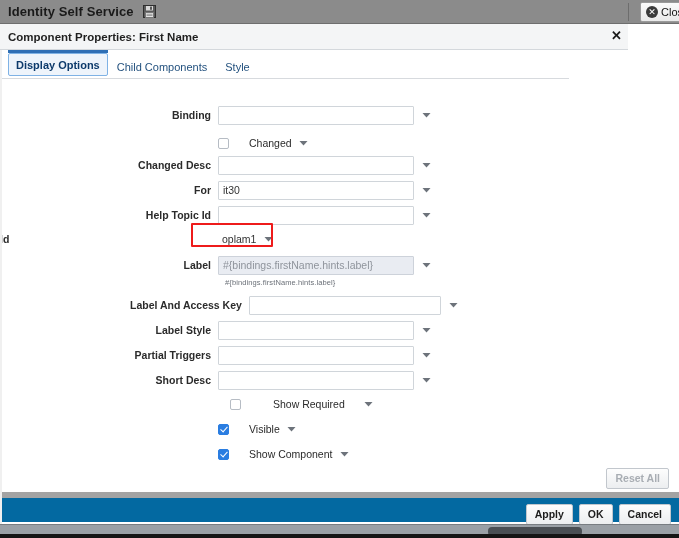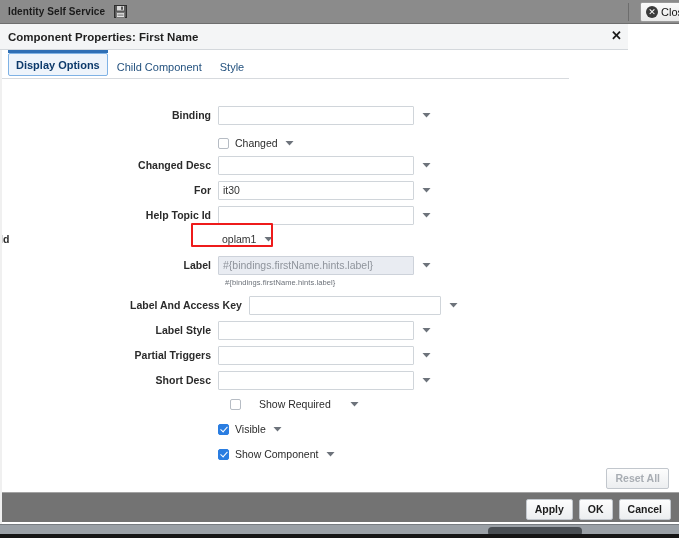--- a/index.html
+++ b/index.html
@@ -18,21 +18,21 @@
 
   
   .appbar {
     position: absolute; left: 0; top: 0;
     width: 679px; height: 24px;
     background: #8b8b8b;
     border-bottom: 1px solid #6e6e6e;
     display: flex; align-items: center;
   }
   .app-title {
-    font-size: 10px; font-weight: bold; color: #1a1a1a;
+    font-size: 13px; font-weight: bold; color: #1a1a1a;
     margin-left: 8px; letter-spacing: .1px; white-space: nowrap;
   }
   .save-icon {
     margin-left: 9px; width: 13px; height: 13px;
     display: inline-block; position: relative;
   }
   .save-icon svg { display: block; }
   .appbar-sep {
     position: absolute; left: 628px; top: 3px;
     width: 1px; height: 18px; background: #6d6d6d;
@@ -153,21 +153,21 @@
     background: #2a7de1; border-color: #2a7de1;
   }
   .cb.checked::after {
     content: ""; position: absolute;
     left: 3px; top: 0px; width: 3px; height: 6px;
     border: solid #fff; border-width: 0 1.6px 1.6px 0;
     transform: rotate(42deg);
   }
   .cbrow .cblab {
     font-size: 10.5px; color: #2b2b2b;
-    margin-left: 6px; white-space: nowrap;
+    margin-left: 20px; white-space: nowrap;
   }
   .cbrow .caret { margin-left: 5px; height: 14px; }
 
   .helper {
     position: absolute;
     left: 225px;
     font-size: 7.5px; color: #6c7179;
     letter-spacing: .1px;
   }
 
@@ -188,22 +188,22 @@
     font-size: 10.5px; font-weight: bold; color: #1c1c1c;
     background: linear-gradient(#fdfdfd, #eceef0);
     border: 1px solid #c2c7cd; border-radius: 2px;
     padding: 3px 8px 4px 8px; cursor: pointer;
     white-space: nowrap;
   }
   .btn.disabled { color: #a8adb3; cursor: default; }
   .footer {
     position: absolute; left: 0; top: 492px;
     width: 679px; height: 30px;
-    border-top: 1px solid #a3a3a3;
-    background: #737373;
+    border-top: 6px solid #a3a3a3;
+    background: #0369a1;
   }
   .footer-btns {
     position: absolute; right: 8px; top: 6px;
     display: flex; gap: 6px;
   }
 
   
   .hscroll {
     position: absolute; left: 0; top: 524px;
     width: 679px; height: 14px;
@@ -251,21 +251,21 @@
   <div class="dlg-header">
     <span class="dlg-title">Component Properties: First Name</span>
     <span class="dlg-x">✕</span>
   </div>
 
   <div class="tabbar">
     <div class="tab active">
       <span>Display Options</span>
     </div>
     <div class="tab plain">
-      <span>Child Component</span>
+      <span>Child Components</span>
     </div>
     <div class="tab plain">
       <span>Style</span>
     </div>
   </div>
 
   <div class="form">
 
     <div class="row" style="top:25px;">
       <span class="lab">Binding</span>

